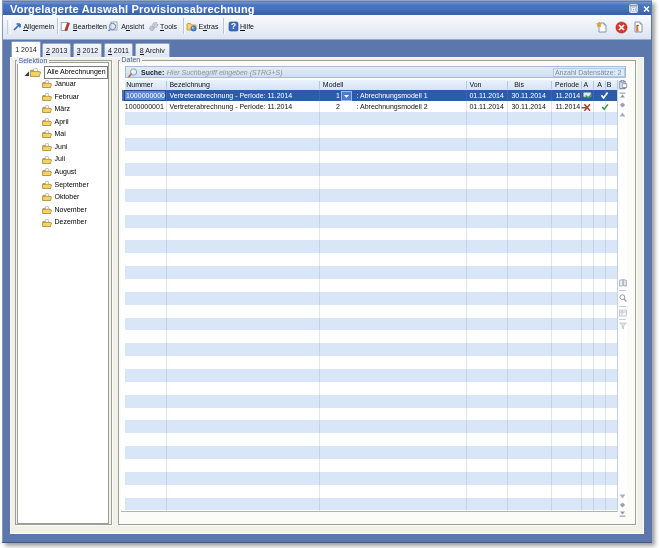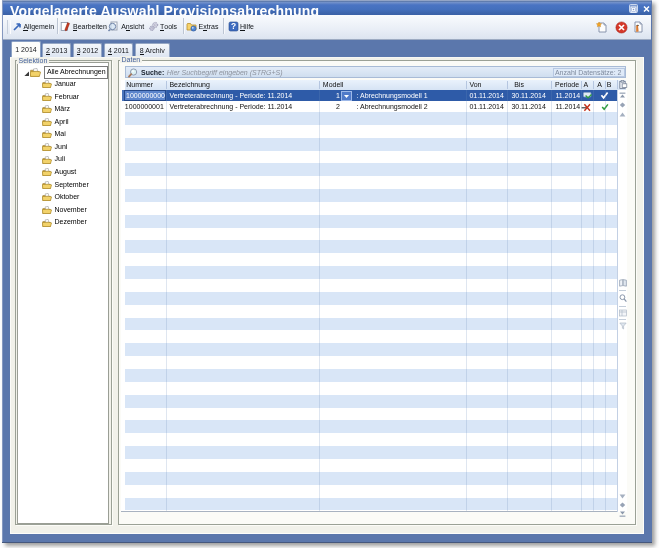--- a/index.html
+++ b/index.html
@@ -1,21 +1,21 @@
 <!DOCTYPE html>
 <html><head>
 <meta charset="utf-8">
 <style>
 html,body{margin:0;padding:0;}
 body{width:659px;height:548px;background:#ffffff;font-family:"Liberation Sans",sans-serif;overflow:hidden;}
 .st{position:relative;width:659px;height:548px;font-size:7px;color:#000;}
 .ab{position:absolute;}
 .win{left:2px;top:0;width:650px;height:543px;background:#5b77ac;box-shadow:3px 3px 4px rgba(95,95,95,.6);}
 .title{left:1px;top:1px;width:648px;height:13.5px;background:linear-gradient(#55719f,#7291ca 10%,#4a74c3 28%,#4470bd 60%,#3c64ab 88%,#3a61a7);border-bottom:1px solid #4f628c;}
-.ttext{left:8px;top:3.4px;width:400px;font-size:14px;font-weight:bold;color:#fff;letter-spacing:.2px;}
+.ttext{left:8px;top:3.4px;width:400px;font-size:11px;font-weight:bold;color:#fff;letter-spacing:.2px;}
 .tbtn{top:2px;width:11px;height:10px;color:#fff;}
 .toolbar{left:1px;top:15px;width:648px;height:23.5px;background:linear-gradient(#f9fbfe,#e9eef6 60%,#dce4f0);border-bottom:1px solid #9dabc2;}
 .mi{top:21px;height:12px;line-height:12px;color:#101418;}
 .msep{top:18px;width:1px;height:16px;background:#bcc5d3;border-right:1px solid #f6f8fb;}
 .mic{top:20.5px;width:11px;height:11px;}
 .tab{box-sizing:border-box;text-align:center;color:#13151a;}
 .tab.on{left:9px;top:40.5px;width:30px;height:16.3px;background:#fdfdfb;border:1px solid #8ba1c4;border-bottom:none;border-radius:2px 2px 0 0;line-height:15px;z-index:4;}
 .tab.off{top:42.9px;height:14px;background:linear-gradient(#f5f8fc,#dde5f1);border:1px solid #95a7c5;border-bottom:none;border-radius:2px 2px 0 0;line-height:13px;}
 .page{box-sizing:border-box;left:9.5px;top:56.8px;width:634.5px;height:477.7px;background:#f1f1ea;border-left:1px solid #fbfbf8;border-top:1px solid #f7f7f3;border-right:1px solid #fdfdfb;border-bottom:1px solid #fdfdfb;}
 .gb{box-sizing:border-box;border:1px solid #9ba196;box-shadow:1px 1px 0 rgba(253,253,250,.9);}

